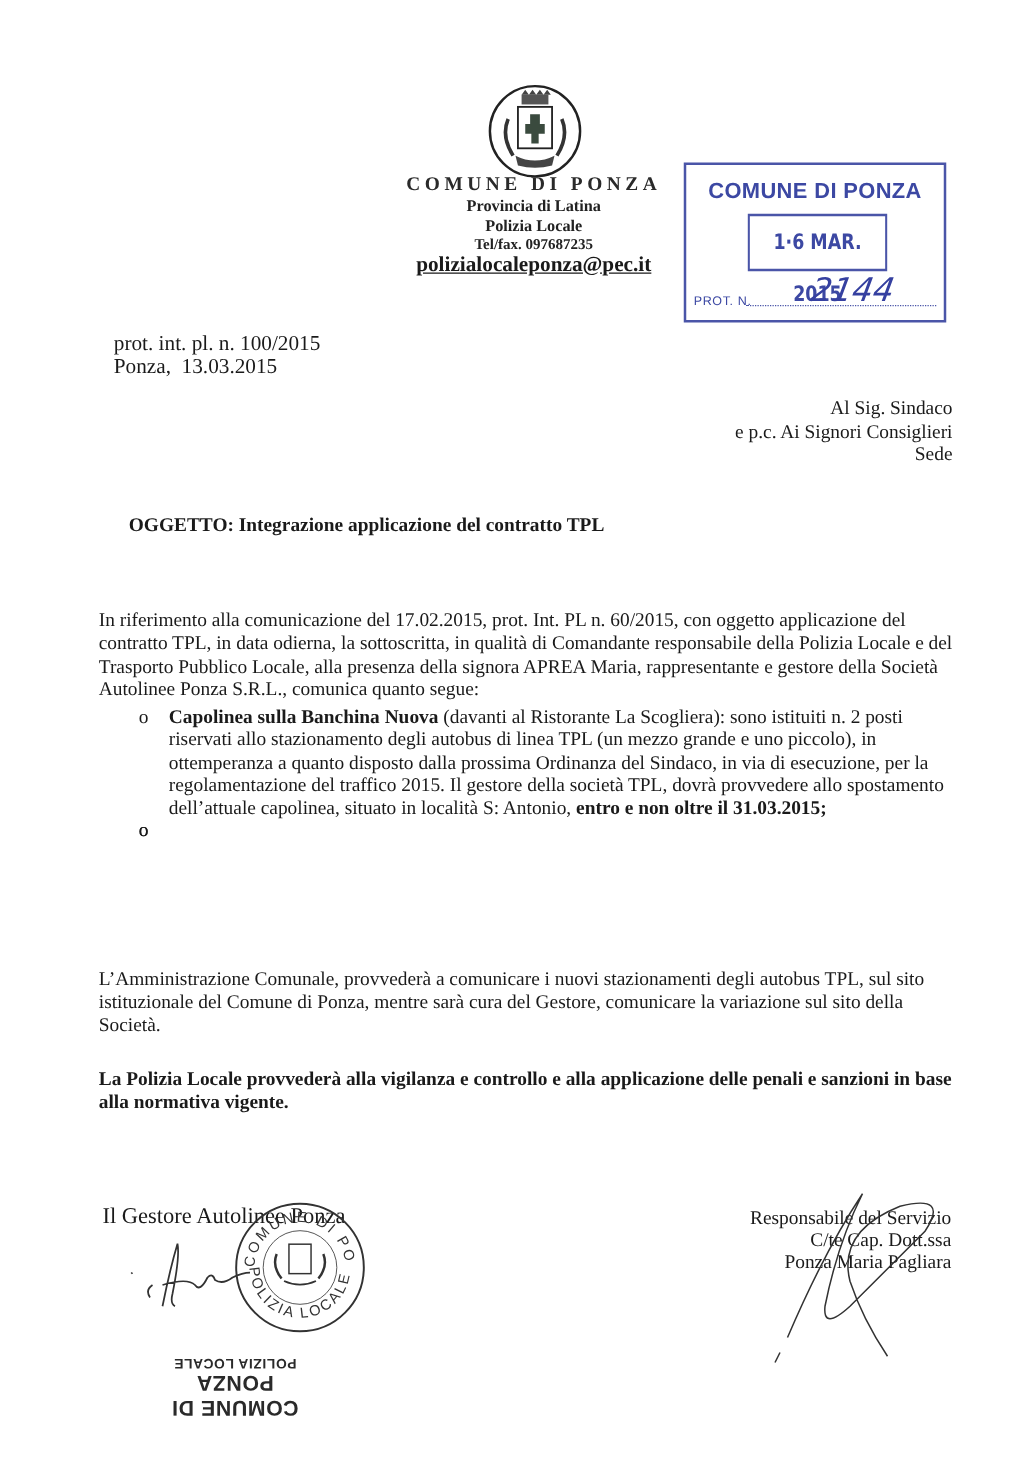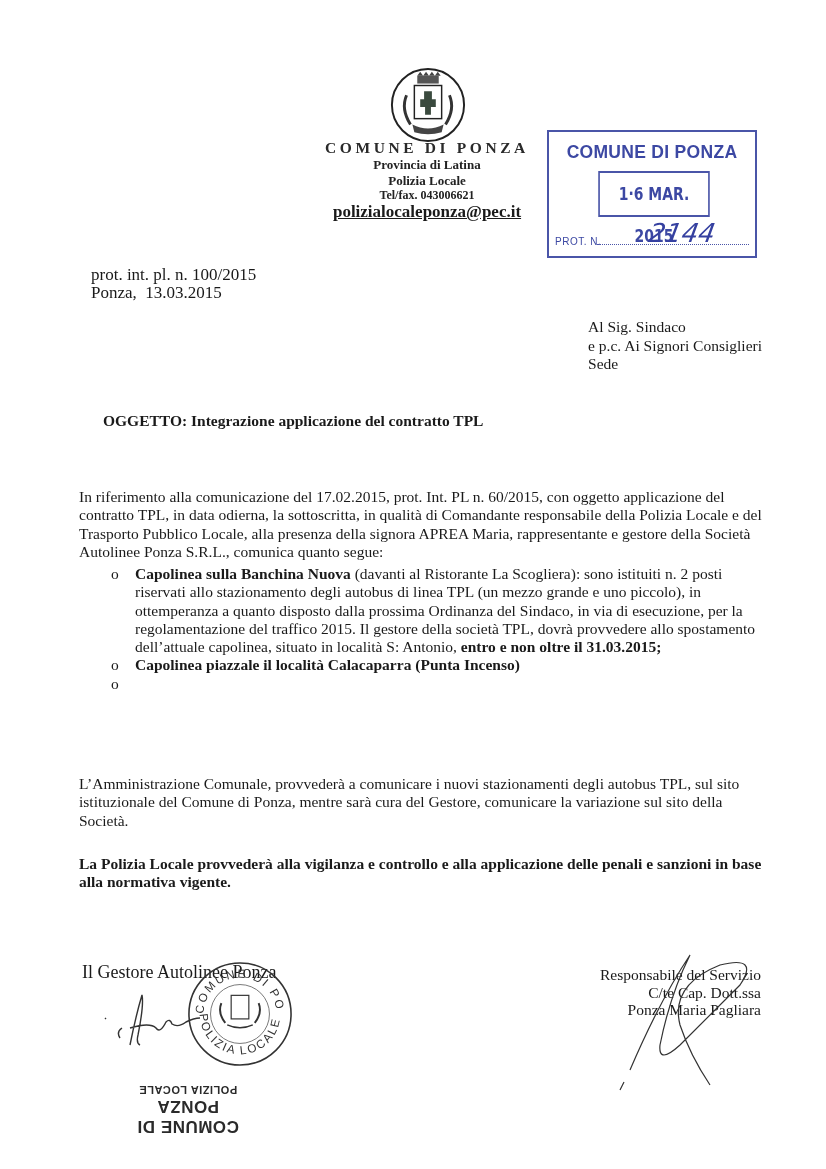--- a/index.html
+++ b/index.html
@@ -18,21 +18,21 @@
       left: 547px; top: 130px; width: 210px; height: 128px;
       border: 2px solid #4a55a8; box-sizing: border-box; color: #3c48a3;
       font-family: "Liberation Sans", "DejaVu Sans", sans-serif;
     }
     .stamp-title { position: absolute; left: 0; right: 0; top: 10px; text-align: center; font-size: 17.5px; font-weight: bold; letter-spacing: 0.3px; }
     .stamp-datebox { position: absolute; left: 37px; top: 39px; width: 136px; height: 46px; border: 2px solid #4a55a8; box-sizing: border-box; text-align: center; line-height: 42px; font-size: 17px; font-weight: bold; font-family: "DejaVu Sans", sans-serif; transform: scaleX(0.82); }
     .stamp-prot { position: absolute; left: 6px; top: 104px; font-size: 10px; letter-spacing: 0.5px; }
     .stamp-dots { position: absolute; left: 48px; right: 6px; top: 112px; border-bottom: 1.5px dotted #4a55a8; }
     .stamp-num { position: absolute; left: 100px; top: 86px; font-size: 26px; font-style: italic; font-family: "DejaVu Sans", sans-serif; font-weight: normal; color: #3540a0; transform: skewX(-10deg); }
     .meta { left: 91px; top: 266px; font-size: 17px; line-height: 18px; }
-    .recipients { right: 64px; top: 318px; font-size: 15.5px; line-height: 18.5px; }
+    .recipients { right: 64px; top: 318px; text-align: right; font-size: 15.5px; line-height: 18.5px; }
     .subject { left: 103px; top: 412px; font-size: 15.5px; font-weight: bold; }
     .para { left: 79px; width: 690px; font-size: 15.5px; line-height: 18.3px; }
     .p1 { top: 452px; margin-top: 36px; }
     .list { left: 108px; top: 565px; width: 665px; font-size: 15.5px; line-height: 18.3px; margin: 0; padding: 0; list-style: none; }
     .list li { position: relative; padding-left: 27px; }
     .bullet { position: absolute; left: 3px; top: 0; }
     .p2 { top: 775px; }
     .p3 { top: 855px; font-weight: bold; }
     .sign-left { left: 82px; top: 962px; font-size: 18px; }
     .sign-right { right: 65px; top: 966px; text-align: right; font-size: 15.5px; line-height: 17.5px; }
@@ -55,21 +55,21 @@
   <rect x="26" y="20" width="28" height="34" fill="#fff" stroke="#222" stroke-width="1.5"></rect>
   <path d="M36 26 h8 v8 h4 v8 h-5 v8 h-6 v-8 h-5 v-8 h4z" fill="#3a4a3e"></path>
   <path d="M18 30 q-6 14 4 30 M62 30 q6 14 -4 30" stroke="#333" stroke-width="3" fill="none"></path>
   <path d="M24 60 q16 8 32 0 l-2 8 q-14 4 -28 0z" fill="#444"></path>
 </svg>
 
 <div class="abs org-block">
   <div class="org-name">COMUNE DI PONZA</div>
   <div class="org-line">Provincia di Latina</div>
   <div class="org-line">Polizia Locale</div>
-  <div class="org-line" style="font-size:12px;">Tel/fax. 043006621</div>
+  <div class="org-line" style="font-size:12px;">Tel/fax. 097687235</div>
   <div class="org-email">polizialocaleponza@pec.it</div>
 </div>
 
 <div class="abs stamp">
   <div class="stamp-title">COMUNE DI PONZA</div>
   <div class="stamp-datebox">1·6 MAR. 2015</div>
   <div class="stamp-prot">PROT. N.</div>
   <div class="stamp-dots"></div>
   <div class="stamp-num">2144</div>
 </div>
@@ -89,21 +89,20 @@
 
 <div class="abs para p1">In riferimento alla comunicazione del 17.02.2015, prot. Int. PL n. 60/2015, con oggetto applicazione del contratto TPL, in data odierna, la sottoscritta, in qualità di Comandante responsabile della Polizia Locale e del Trasporto Pubblico Locale, alla presenza della signora APREA Maria, rappresentante e gestore della Società Autolinee Ponza S.R.L., comunica quanto segue:</div>
 
 <ul class="abs list">
   <li>
     <span class="bullet">o</span>
     <b>Capolinea sulla Banchina Nuova</b><span> (davanti al Ristorante La Scogliera): sono istituiti n. 2 posti riservati allo stazionamento degli autobus di linea TPL (un mezzo grande e uno piccolo), in ottemperanza a quanto disposto dalla prossima Ordinanza del Sindaco, in via di esecuzione, per la regolamentazione del traffico 2015. Il gestore della società TPL, dovrà provvedere allo spostamento dell’attuale capolinea, situato in località S: Antonio, </span><b>entro e non oltre il 31.03.2015;</b>
   </li>
   <li>
     <span class="bullet">o</span>
-    <b>Capolinea piazzale il località Calacaparra (Punta Incenso)</b>
   </li>
   <li>
     <span class="bullet">o</span>
   </li>
 </ul>
 
 <div class="abs para p2">L’Amministrazione Comunale, provvederà a comunicare i nuovi stazionamenti degli autobus TPL, sul sito istituzionale del Comune di Ponza, mentre sarà cura del Gestore, comunicare la variazione sul sito della Società.</div>
 <div class="abs para p3">La Polizia Locale provvederà alla vigilanza e controllo e alla applicazione delle penali e sanzioni in base alla normativa vigente.</div>
 
 <div class="abs sign-left">Il Gestore Autolinee Ponza</div>

